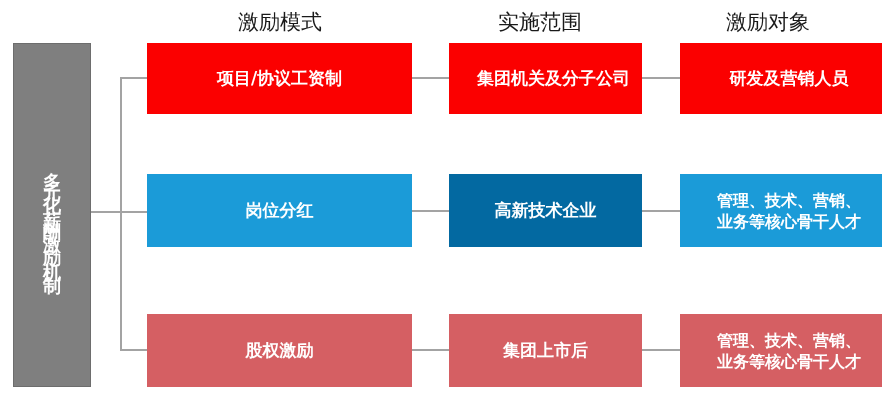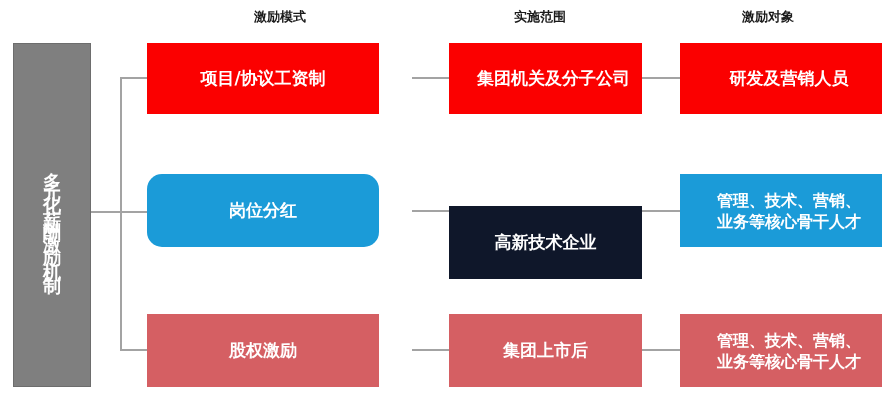--- a/index.html
+++ b/index.html
@@ -12,22 +12,22 @@
     position: relative;
     width: 882px;
     height: 408px;
     background: #ffffff;
     overflow: hidden;
   }
   .col-header {
     position: absolute;
     top: 8px;
     transform: translateX(-50%);
-    font-size: 13px;
-    font-weight: bold;
+    font-size: 21px;
+    font-weight: normal;
     color: #1a1a1a;
     white-space: nowrap;
   }
   .root-bar {
     position: absolute;
     left: 13px;
     top: 43px;
     width: 78px;
     height: 344px;
     background: #7f7f7f;
@@ -50,21 +50,21 @@
     position: absolute;
     display: flex;
     align-items: center;
     justify-content: center;
     text-align: center;
     color: #ffffff;
     font-weight: bold;
     white-space: pre-line;
     box-sizing: border-box;
   }
-  .col-mode   { left: 147px; width: 232px; }
+  .col-mode   { left: 147px; width: 265px; }
   .col-scope  { left: 449px; width: 193px; }
   .col-target { left: 680px; width: 218px; }
   .row-1 { top: 43px;  height: 71px; }
   .row-2 { top: 174px; height: 73px; }
   .row-3 { top: 314px; height: 73px; }
   .txt-lg { font-size: 17px; }
   .txt-sm { font-size: 16px; line-height: 21px; }
   .line {
     position: absolute;
     background: #a3a3a3;
@@ -91,22 +91,22 @@
   <div class="line" style="left:642px; top:77px;  width:38px;  height:2px;"></div>
   <div class="line" style="left:412px; top:210px; width:37px;  height:2px;"></div>
   <div class="line" style="left:642px; top:210px; width:38px;  height:2px;"></div>
   <div class="line" style="left:412px; top:349px; width:37px;  height:2px;"></div>
   <div class="line" style="left:642px; top:349px; width:38px;  height:2px;"></div>
 
   <div class="node col-mode row-1 txt-lg" style="background-color: rgb(251, 0, 0);">项目/协议工资制</div>
   <div class="node col-scope row-1 txt-lg" style="background-color: rgb(251, 0, 0); padding-left: 16px;">集团机关及分子公司</div>
   <div class="node col-target row-1 txt-lg" style="background-color: rgb(251, 0, 0);">研发及营销人员</div>
 
-  <div class="node col-mode row-2 txt-lg" style="background-color: rgb(27, 155, 216); border-radius: 15px;">岗位分红</div>
-  <div class="node col-scope row-2 txt-lg" style="background-color: #0f172a; margin-top: 32px;">高新技术企业</div>
+  <div class="node col-mode row-2 txt-lg" style="background-color: rgb(27, 155, 216);">岗位分红</div>
+  <div class="node col-scope row-2 txt-lg" style="background-color: #0369a1;">高新技术企业</div>
   <div class="node col-target row-2 txt-sm" style="background-color: rgb(27, 155, 216);">管理、技术、营销、
 业务等核心骨干人才</div>
 
   <div class="node col-mode row-3 txt-lg" style="background-color: rgb(213, 95, 99);">股权激励</div>
   <div class="node col-scope row-3 txt-lg" style="background-color: rgb(213, 95, 99);">集团上市后</div>
   <div class="node col-target row-3 txt-sm" style="background-color: rgb(213, 95, 99);">管理、技术、营销、
 业务等核心骨干人才</div>
 
 </div>
 

